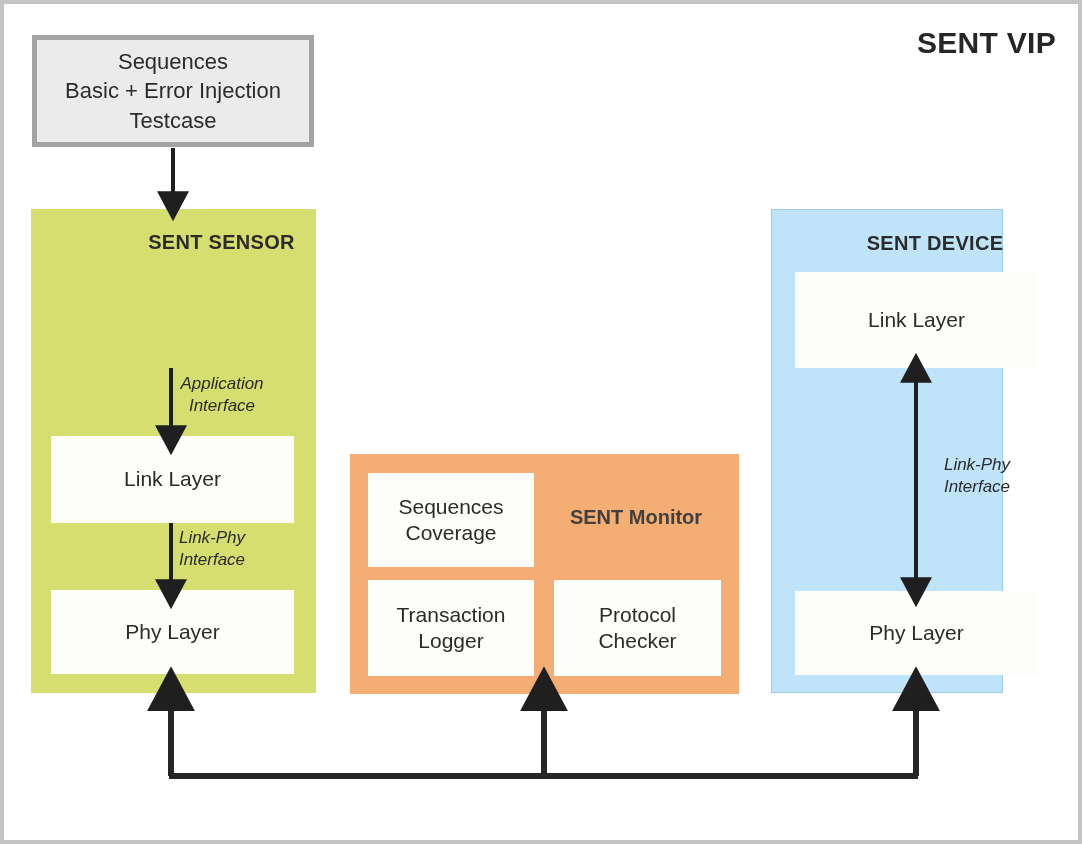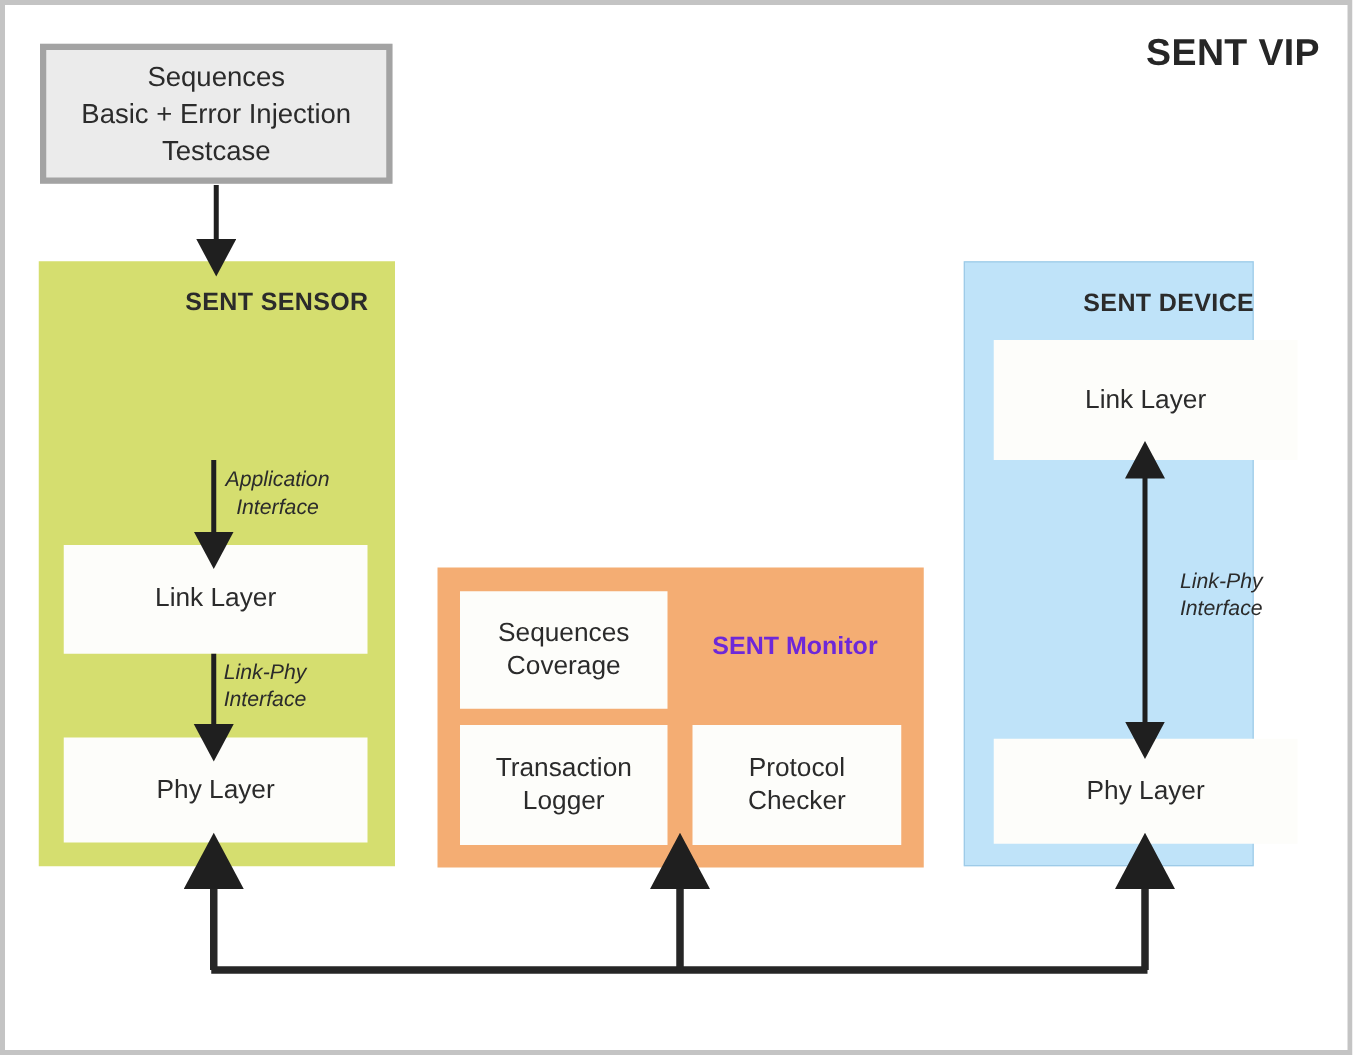--- a/index.html
+++ b/index.html
@@ -96,21 +96,21 @@
   #device-group .group-title { top: 22px; }
 
   #monitor-title {
     position: absolute;
     left: 196px;
     top: 52px;
     width: 180px;
     text-align: center;
     font-size: 20px;
     font-weight: bold;
-    color: #6d28d9;
+    color: #404040;
   }
 
   
   .sub-box {
     position: absolute;
     background: #fdfdfa;
     box-sizing: border-box;
     display: flex;
     align-items: center;
     justify-content: center;

